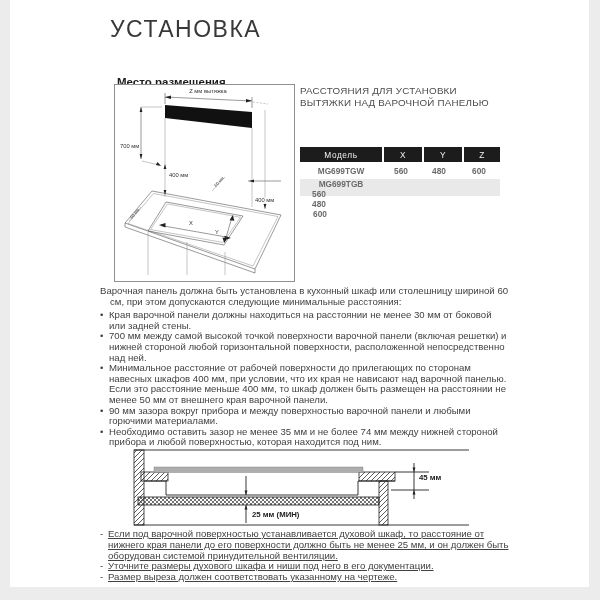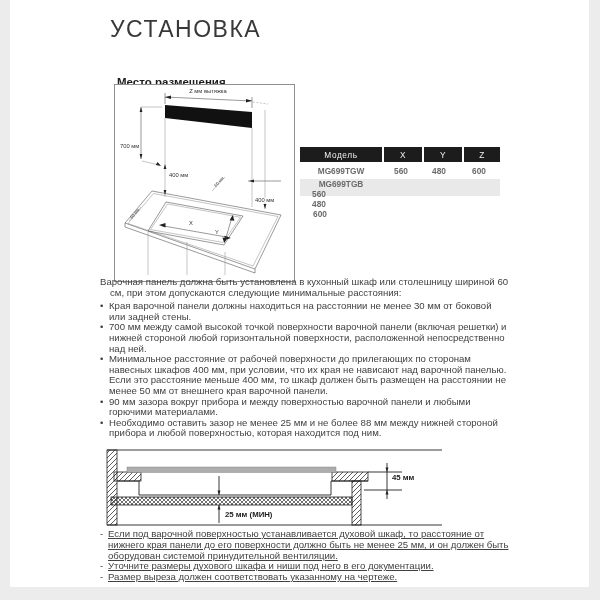--- a/index.html
+++ b/index.html
@@ -44,29 +44,29 @@
   }
   .spec-table .hcell:last-child{margin-right:0;}
   .spec-table .brow{display:flex;height:17px;font-weight:bold;}
   .spec-table .brow.alt{background:#e9e9e9;flex-direction:column;}
   .spec-table .bcell{
     color:#6b6b6b;display:flex;align-items:center;justify-content:center;
   }
   .c-model{width:82px;} .c-x{width:38px;} .c-y{width:38px;} .c-z{width:40px;flex:1;}
 
   .req{
-    position:absolute;left:100px;top:277px;width:410px;
+    position:absolute;left:100px;top:286px;width:410px;
     font-size:9.6px;line-height:10.6px;color:#414141;
   }
   .req .intro{padding-left:10px;text-indent:-10px;margin:0 0 3px 0;}
   .bullet{display:flex;margin:0;}
   .bullet .mark{width:9px;flex:0 0 9px;color:#414141;}
   .bullet .txt{flex:1;}
 
-  .diagram2{position:absolute;left:94px;top:446px;width:400px;height:82px;}
+  .diagram2{position:absolute;left:121px;top:446px;width:400px;height:82px;}
   .diagram2 svg{display:block;width:100%;height:100%;}
 
   .notes{
     position:absolute;left:100px;top:529px;width:412px;
     font-size:9.6px;line-height:10.8px;color:#414141;
   }
   .note{display:flex;}
   .note .mark{width:8px;flex:0 0 8px;}
   .note .txt{flex:1;text-decoration:underline;}
 
@@ -147,20 +147,24 @@
       <polygon class="arr" points="109.3,158 107.4,152.6 112,153.4"></polygon>
       <text class="dlab" x="100" y="149">Y</text>
 
       <line class="dthin" x1="14" y1="136" x2="26" y2="122"></line>
       <text class="dlab-sm" transform="translate(17,134) rotate(-50)">60 мм</text>
       <line class="dthin" x1="97" y1="106" x2="110" y2="92"></line>
       <text class="dlab-sm" transform="translate(101,102) rotate(-47)">60 мм</text>
     </svg>
   </div>
 
+  <div class="right-heading">
+    <div>РАССТОЯНИЯ ДЛЯ УСТАНОВКИ</div>
+    <div>ВЫТЯЖКИ НАД ВАРОЧНОЙ ПАНЕЛЬЮ</div>
+  </div>
 
   <div class="spec-table">
     <div class="hrow">
       <div class="hcell c-model">Модель</div>
       <div class="hcell c-x">X</div>
       <div class="hcell c-y">Y</div>
       <div class="hcell c-z">Z</div>
     </div>
     <div class="brow">
       <div class="bcell c-model">MG699TGW</div>
@@ -189,21 +193,21 @@
     <div class="bullet">
       <span class="mark">•</span>
       <span class="txt">Минимальное расстояние от рабочей поверхности до прилегающих по сторонам навесных шкафов 400 мм, при условии, что их края не нависают над варочной панелью. Если это расстояние меньше 400 мм, то шкаф должен быть размещен на расстоянии не менее 50 мм от внешнего края варочной панели.</span>
     </div>
     <div class="bullet">
       <span class="mark">•</span>
       <span class="txt">90 мм зазора вокруг прибора и между поверхностью варочной панели и любыми горючими материалами.</span>
     </div>
     <div class="bullet">
       <span class="mark">•</span>
-      <span class="txt">Необходимо оставить зазор не менее 25 мм и не более 88 мм между нижней стороной прибора и любой поверхностью, которая находится под ним.</span>
+      <span class="txt">Необходимо оставить зазор не менее 35 мм и не более 74 мм между нижней стороной прибора и любой поверхностью, которая находится под ним.</span>
     </div>
   </div>
 
   <div class="diagram2">
     <svg viewBox="0 0 400 82">
       <defs>
         <pattern id="hatch" width="5" height="5" patternUnits="userSpaceOnUse">
           <line x1="0" y1="5" x2="5" y2="0" stroke="#333" stroke-width="0.8"></line>
         </pattern>
         <pattern id="cross" width="4" height="4" patternUnits="userSpaceOnUse">

